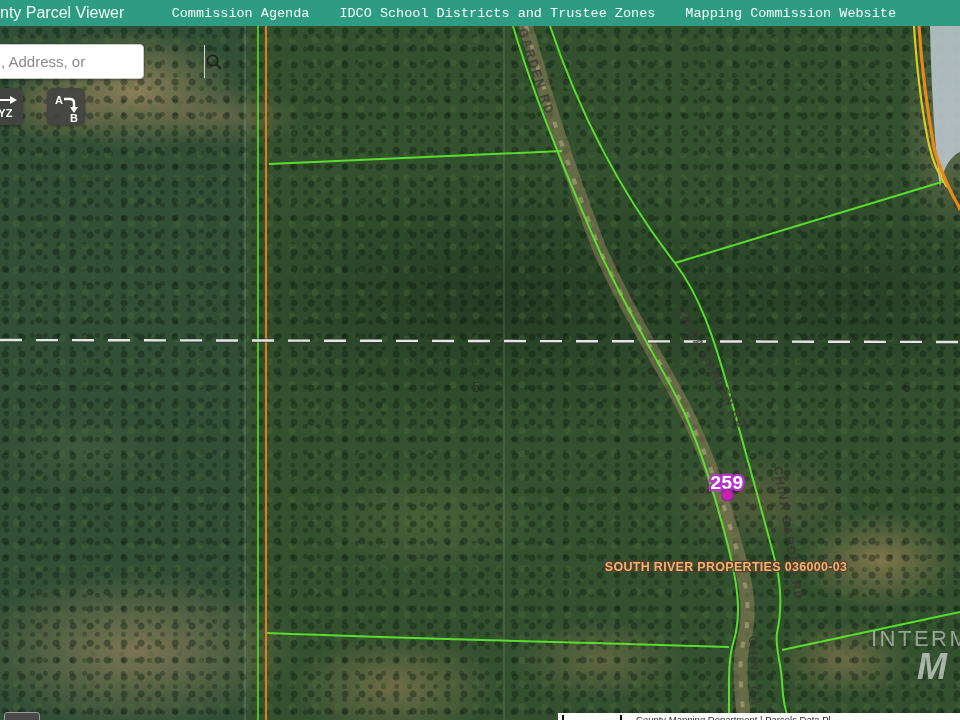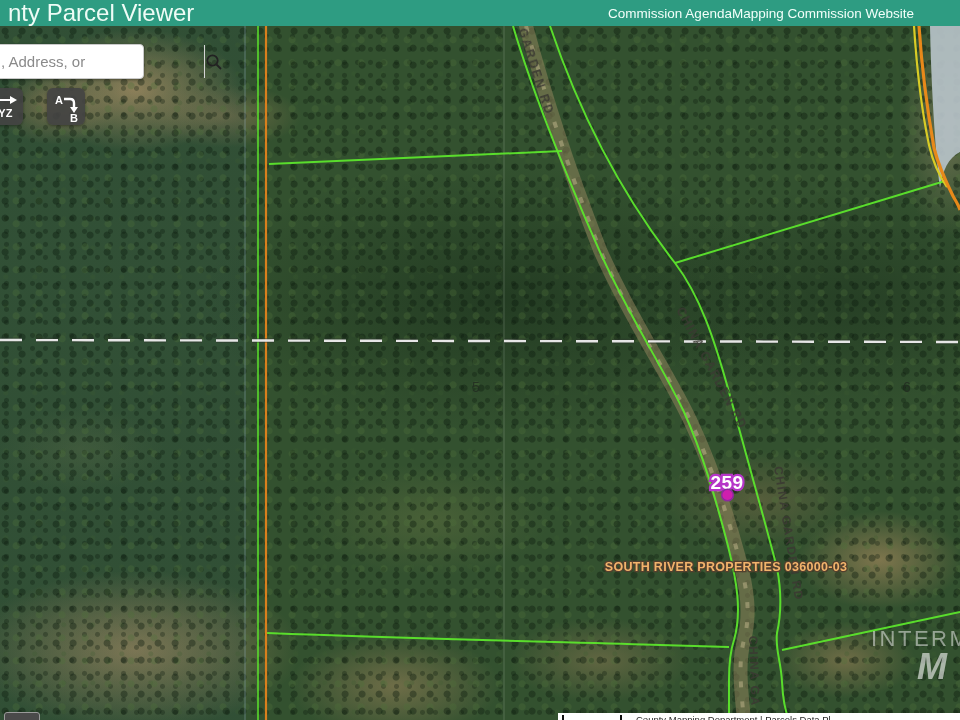--- a/index.html
+++ b/index.html
@@ -2,23 +2,23 @@
 <html><head>
 <meta charset="utf-8">
 <style>
   html,body{margin:0;padding:0;background:#000;}
   .page{position:relative;width:960px;height:720px;overflow:hidden;
         font-family:"Liberation Sans",sans-serif;}
 
   
   .header{position:absolute;left:0;top:0;width:960px;height:26px;
           background:#2e9c82;display:flex;align-items:center;color:#eefcf6;z-index:30;}
-  .header .title{margin-left:8px;font-size:24px;font-weight:400;white-space:nowrap;}
-  .header nav{margin-left:auto;margin-right:46px;display:flex;
-              font-size:13.5px;white-space:nowrap;}
+  .header .title{font-size:16px;font-weight:400;white-space:nowrap;}
+  .header nav{margin-left:auto;margin-right:64px;display:flex;gap:30px;
+              font-size:13.5px;white-space:nowrap;font-family:Liberation Mono, monospace;}
   .header nav a{color:#f2fffa;text-decoration:none;cursor:pointer;}
 
   
   .map{position:absolute;left:0;top:26px;width:960px;height:694px;overflow:hidden;
     background-image:
       linear-gradient(90deg, rgba(40,72,82,.18) 0 244px, rgba(0,0,0,0) 244px),
       radial-gradient(ellipse 150px 85px at 135px 64px,  rgba(169,143,94,.95), rgba(169,143,94,0) 72%),
       radial-gradient(ellipse 90px 55px  at 55px 80px,   rgba(152,128,82,.8),  rgba(152,128,82,0) 70%),
       radial-gradient(ellipse 110px 45px at 225px 90px,  rgba(148,126,84,.6),  rgba(148,126,84,0) 70%),
       radial-gradient(ellipse 230px 110px at 135px 624px,rgba(164,139,94,.8),  rgba(164,139,94,0) 72%),
@@ -142,20 +142,21 @@
     <g>
       <text x="871" y="646" font-size="22" letter-spacing="2.5" fill="rgba(250,250,250,0.5)">INTERMO</text>
       <text x="917" y="679" font-size="36" font-style="italic" font-weight="800" fill="rgba(250,250,250,0.6)">M</text>
     </g>
   </svg>
 
   <div class="header">
     <div class="title">nty Parcel Viewer</div>
     <nav>
       <a>Commission Agenda</a>
+      <a>IDCO School Districts and Trustee Zones</a>
       <a>Mapping Commission Website</a>
     </nav>
   </div>
 
   <div class="searchbox">
     <input type="text" placeholder=", Address, or" style="">
     <div class="search-btn">
       <svg width="18" height="18" viewBox="0 0 18 18">
         <circle cx="7.5" cy="7.5" r="5.2" fill="none" stroke="#222" stroke-width="1.8"></circle>
         <path d="M11.5 11.5 L16 16" stroke="#222" stroke-width="1.8"></path>

